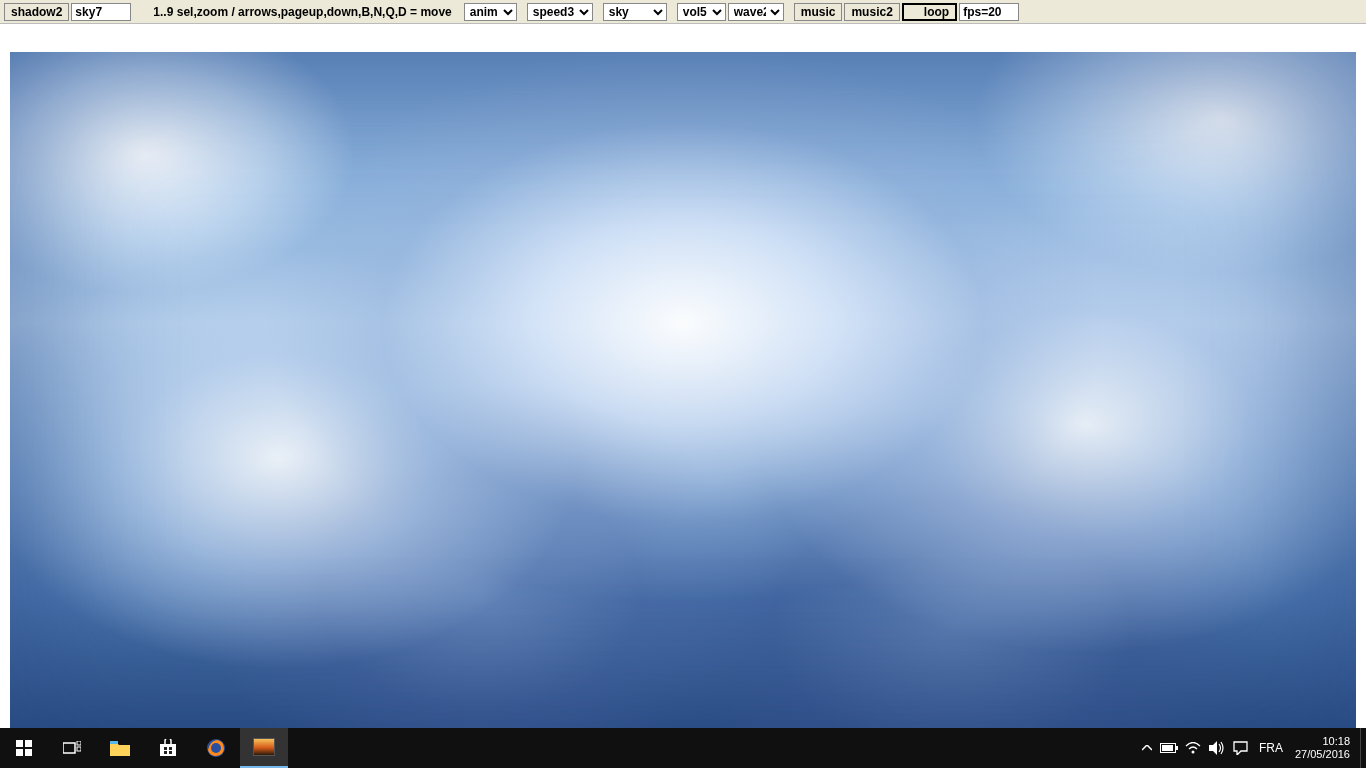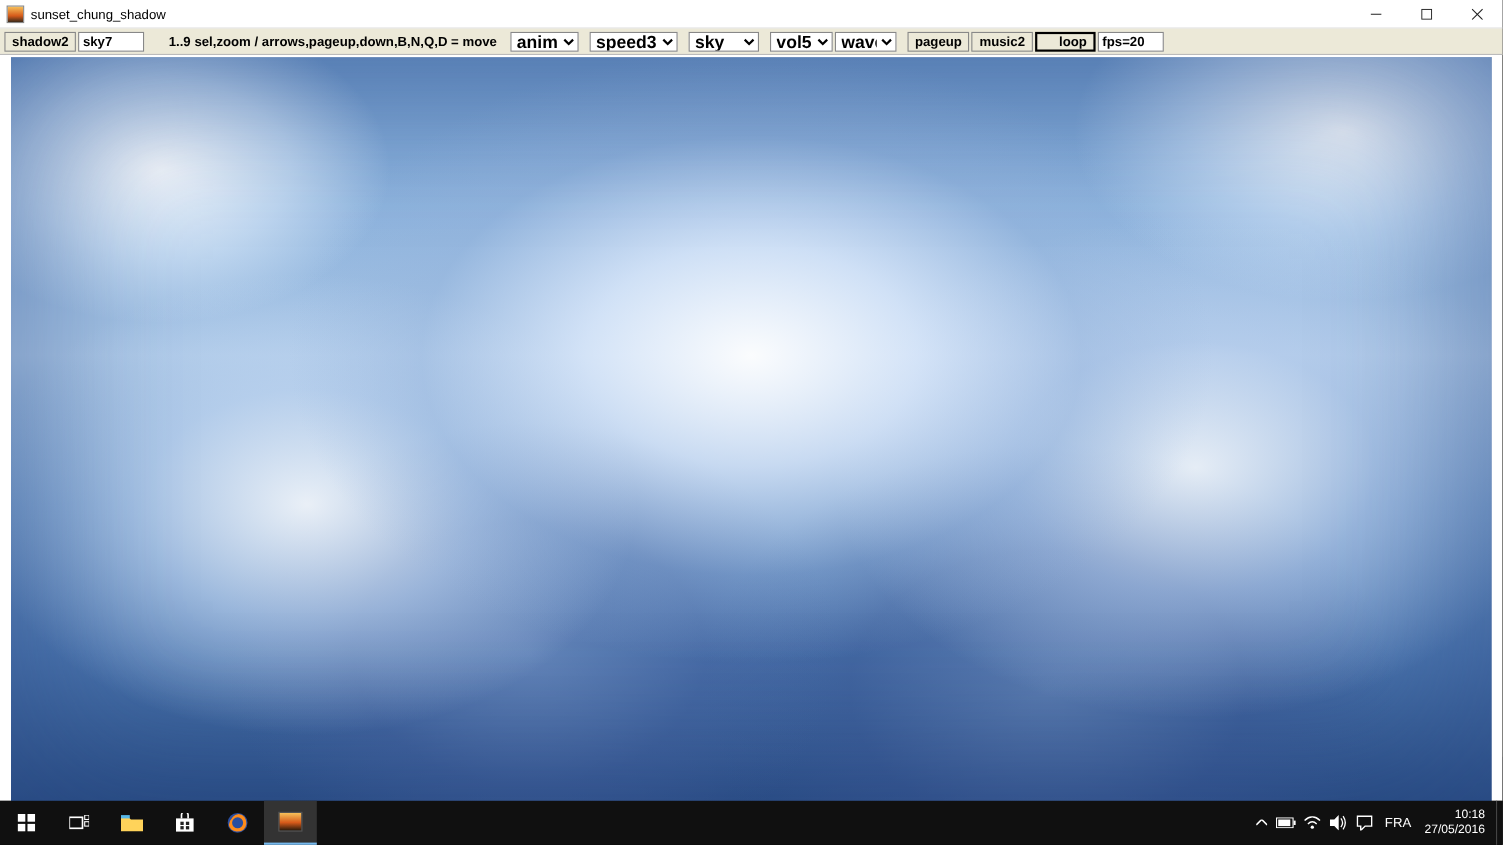--- a/index.html
+++ b/index.html
@@ -11,21 +11,21 @@
 .titlebar-title { font-size: 12px; color: #000; flex: 1; }
 .win-controls { display: flex; height: 100%; }
 .win-btn { width: 46px; height: 100%; display: flex; align-items: center; justify-content: center; font-size: 11px; color: #222; cursor: default; }
 
 
 .toolbar { height: 24px; background: #ece9d8; border-bottom: 1px solid #bbb; display: flex; align-items: center; padding: 0 4px; gap: 2px; font-size: 12px; font-weight: bold; color: #000; }
 .tb-btn { background: #ece9d8; border: 1px solid #888; padding: 0 6px; height: 18px; line-height: 16px; font-size: 12px; font-weight: bold; font-family: inherit; cursor: default; }
 .tb-btn.highlight { border: 2px solid #000; line-height: 14px; padding-left: 20px; }
 .tb-label { font-weight: bold; }
 .tb-input { background: #fff; border: 1px solid #888; height: 18px; width: 60px; font-size: 12px; font-weight: bold; padding: 0 3px; font-family: inherit; }
-.tb-select { background: #fff; border: 1px solid #888; height: 18px; font-size: 16px; font-weight: bold; font-family: inherit; padding: 0 1px; }
+.tb-select { background: #fff; border: 1px solid #888; height: 18px; font-size: 12px; font-weight: bold; font-family: inherit; padding: 0 1px; }
 .tb-help { margin-left: 20px; margin-right: 10px; }
 
 
 .viewport {
   position: absolute;
   left: 10px; top: 52px;
   width: 1346px; height: 678px;
   background:
     radial-gradient(ellipse 600px 400px at 50% 40%, rgba(255,255,255,0.95) 0%, rgba(230,240,255,0.7) 25%, rgba(150,180,220,0.4) 50%, transparent 70%),
     radial-gradient(ellipse 500px 350px at 20% 60%, rgba(255,255,255,0.85) 0%, rgba(200,220,245,0.6) 30%, transparent 60%),
@@ -54,42 +54,20 @@
 .tray-sep { width: 20px; display: flex; align-items: center; justify-content: center; }
 
 
 svg { display: block; }
 </style>
 </head>
 <body>
 
 <div class="window-body">
 
-  <div class="titlebar">
-    <div class="app-icon"></div>
-    <div class="titlebar-title">sunset_chung_shadow</div>
-    <div class="win-controls">
-      <div class="win-btn">
-        <svg width="10" height="10">
-            <line x1="0" y1="5" x2="10" y2="5" stroke="#222" stroke-width="1"></line>
-          </svg>
-      </div>
-      <div class="win-btn">
-        <svg width="10" height="10">
-            <rect x="0.5" y="0.5" width="9" height="9" fill="none" stroke="#222" stroke-width="1"></rect>
-          </svg>
-      </div>
-      <div class="win-btn close">
-        <svg width="10" height="10">
-            <line x1="0" y1="0" x2="10" y2="10" stroke="#222" stroke-width="1"></line>
-            <line x1="10" y1="0" x2="0" y2="10" stroke="#222" stroke-width="1"></line>
-          </svg>
-      </div>
-    </div>
-  </div>
 
   <div class="toolbar">
     <button class="tb-btn">shadow2</button>
     <input class="tb-input" value="sky7" style="">
     <span class="tb-label tb-help">1..9 sel,zoom / arrows,pageup,down,B,N,Q,D = move</span>
 
     <select class="tb-select">
       <option>anim</option>
     </select>
     <span style="width:6px"></span>
@@ -101,21 +79,21 @@
       <option>sky</option>
     </select>
     <span style="width:6px"></span>
     <select class="tb-select">
       <option>vol5</option>
     </select>
     <select class="tb-select" style="width:56px">
       <option>wave2</option>
     </select>
     <span style="width:6px"></span>
-    <button class="tb-btn">pageup</button>
+    <button class="tb-btn">music</button>
     <button class="tb-btn">music2</button>
     <button class="tb-btn highlight">loop</button>
     <input class="tb-input" value="fps=20" style="">
   </div>
 
   <div class="client-fill"></div>
 
   <div class="viewport"></div>
 </div>
 

